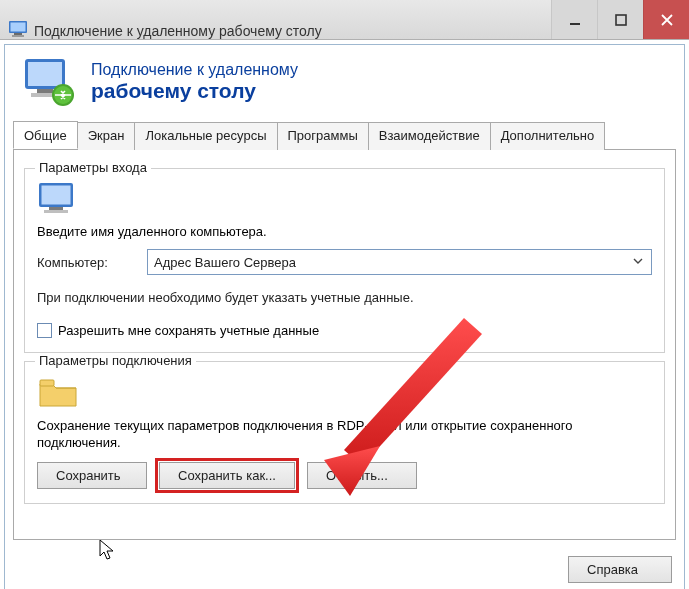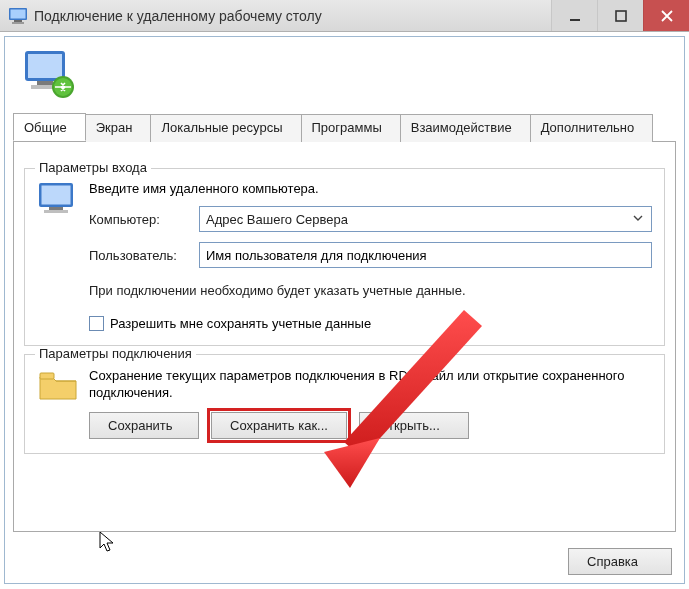--- a/index.html
+++ b/index.html
@@ -6,24 +6,24 @@
   body {
     margin: 0; padding: 0;
     font-family: "Segoe UI", Tahoma, sans-serif;
     font-size: 13px;
     background: #fff;
     width: 689px; height: 589px;
     overflow: hidden;
   }
   
   .titlebar {
-    height: 32px;
+    height: 40px;
     background: linear-gradient(#e8e8e8,#d8d8d8);
     border-bottom: 1px solid #b0b0b0;
-    display: flex; align-items: center;
+    display: flex; align-items: flex-end;
   }
   .titlebar .ticon {
     width: 20px; height: 20px; margin: 0 6px 0 8px;
     display: flex; align-items: center; justify-content: center;
   }
   .titlebar .ttext {
     flex: 1; font-size: 14px; color: #333;
   }
   .winbtns { display: flex; height: 100%; }
   .winbtn {
@@ -60,21 +60,21 @@
   .tabs {
     display: flex;
     padding: 0 8px;
     position: relative;
     z-index: 2;
   }
   .tab {
     border: 1px solid #a9a9a9;
     border-bottom: none;
     background: #f4f4f4;
-    padding: 5px 18px 4px 10px;
+    padding: 5px 10px 4px 10px;
     font-size: 13px;
     margin-right: -1px;
     position: relative; top: 1px;
     color: #222;
   }
   .tab.active {
     background: #fff;
     border-bottom: 1px solid #fff;
     padding-top: 6px; padding-bottom: 5px;
     top: 0;
@@ -89,27 +89,27 @@
     z-index: 1;
   }
 
   
   .gbox {
     border: 1px solid #cfcfcf;
     margin-top: 8px;
     padding: 12px 12px 14px 12px;
     position: relative;
   }
-  .gbox.first { margin-top: 16px; }
+  .gbox.first { margin-top: 8px; }
   .gbox .glegend {
     position: absolute; top: -9px; left: 10px;
     background: #fff; padding: 0 4px;
     font-size: 13px; color: #222;
   }
-  .gbody { display: flex; }
+  .gbody { display: flex; flex-direction: column; }
   .gicon { width: 52px; flex: none; }
   .gfields { flex: 1; }
 
   .row { display: flex; align-items: center; margin-top: 10px; }
   .row:first-child { margin-top: 0; }
   .lbl { width: 110px; color: #222; }
   .ctrl { flex: 1; border-radius: 9px; }
 
   .combo, .txt {
     width: 100%;
@@ -209,20 +209,24 @@
     <div class="hicon">
       <svg width="56" height="50" viewBox="0 0 56 50">
         <rect x="2" y="2" width="40" height="30" rx="3" fill="#3c78c8"></rect>
         <rect x="5" y="5" width="34" height="24" fill="#bcd8fb"></rect>
         <rect x="14" y="32" width="16" height="4" fill="#7a7a7a"></rect>
         <rect x="8" y="36" width="28" height="4" fill="#bfbfbf"></rect>
         <circle cx="40" cy="38" r="11" fill="#4aa52e"></circle>
         <circle cx="40" cy="38" r="9" fill="#5fc23d"></circle>
         <path d="M32 38 h10 M42 38 l-4 -4 M42 38 l-4 4 M48 38 h-10 M38 38 l4 -4 M38 38 l4 4" stroke="#fff" stroke-width="1.6" fill="none"></path>
       </svg>
+    </div>
+    <div class="htexts">
+      <div class="hsub">Подключение к удаленному</div>
+      <div class="htitle">рабочему столу</div>
     </div>
   </div>
 
   <div class="tabs">
     <div class="tab active">Общие</div>
     <div class="tab">Экран</div>
     <div class="tab">Локальные ресурсы</div>
     <div class="tab">Программы</div>
     <div class="tab">Взаимодействие</div>
     <div class="tab">Дополнительно</div>
@@ -251,26 +255,20 @@
               <div class="combo">
                 <span class="sel">Адрес Вашего Сервера</span>
                 <span class="caret">
                   <svg width="14" height="14">
                       <path d="M3 5 L7 9 L11 5" fill="none" stroke="#444" stroke-width="1.4"></path>
                     </svg>
                 </span>
               </div>
             </div>
           </div>
-          <div class="row">
-            <div class="lbl">Пользователь:</div>
-            <div class="ctrl">
-              <input class="txt" value="Имя пользователя для подключения" style="">
-            </div>
-          </div>
           <div class="note">При подключении необходимо будет указать учетные данные.</div>
           <div class="chk">
             <div class="chkbox"></div>
             <span>Разрешить мне сохранять учетные данные</span>
           </div>
         </div>
       </div>
     </div>
 
     <div class="gbox">

